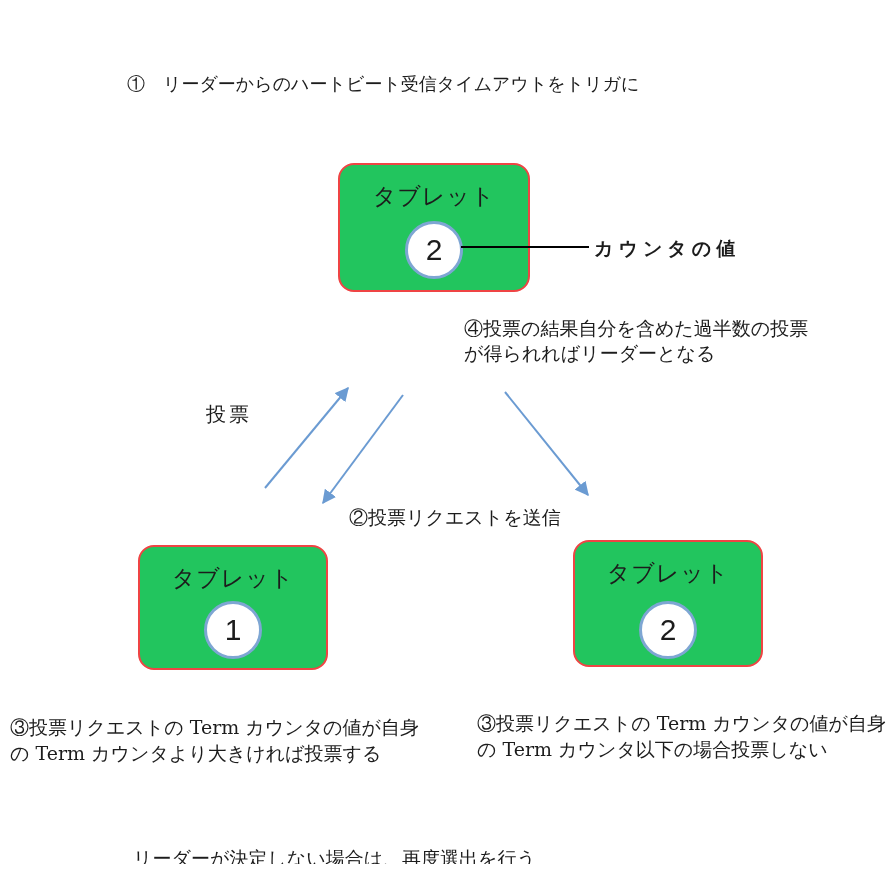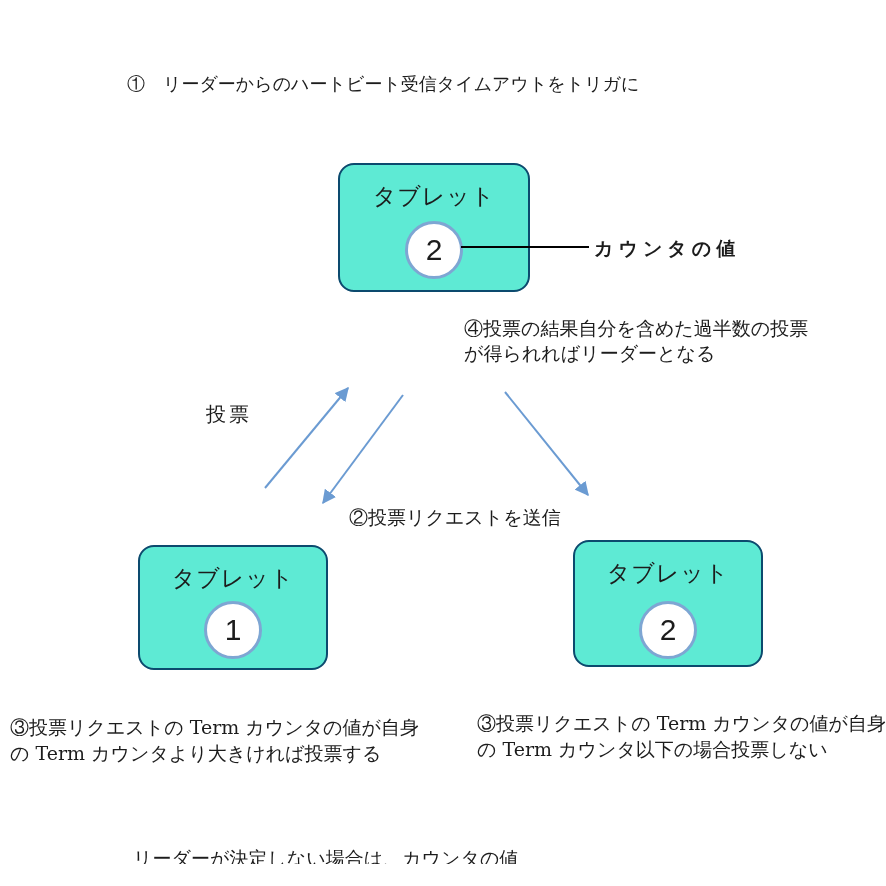--- a/index.html
+++ b/index.html
@@ -14,22 +14,22 @@
   }
   .note {
     position: absolute;
     font-size: 18px;
     line-height: 26px;
     white-space: nowrap;
   }
   .note-19 { font-size: 19px; line-height: 26px; }
   .node {
     position: absolute;
-    background: #5eead4;
-    border: 2px solid #0c4a6e;
+    background: #22c55e;
+    border: 2px solid #ef4444;
     border-radius: 16px;
     box-sizing: border-box;
   }
   .node-label {
     font-family: "Liberation Sans", "DejaVu Sans", sans-serif;
     font-size: 23px;
     letter-spacing: 1px;
     color: #1c1c1c;
     text-align: center;
     margin-top: 16px;
@@ -152,15 +152,15 @@
 
   <div class="note note-19 note-step3-left">
     <div>③投票リクエストの Term カウンタの値が自身</div>
     <div>の Term カウンタより大きければ投票する</div>
   </div>
   <div class="note note-19 note-step3-right">
     <div>③投票リクエストの Term カウンタの値が自身</div>
     <div>の Term カウンタ以下の場合投票しない</div>
   </div>
 
-  <div class="note note-19 note-footer2">リーダーが決定しない場合は、カウンタの値</div>
+  <div class="note note-19 note-footer2">リーダーが決定しない場合は、再度選出を行う</div>
 
 </div>
 
 </body></html>

